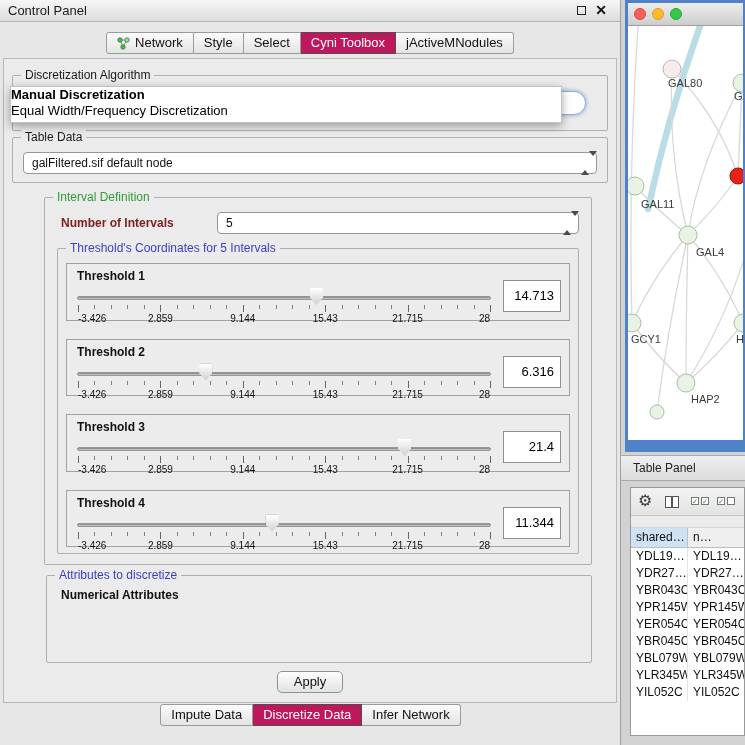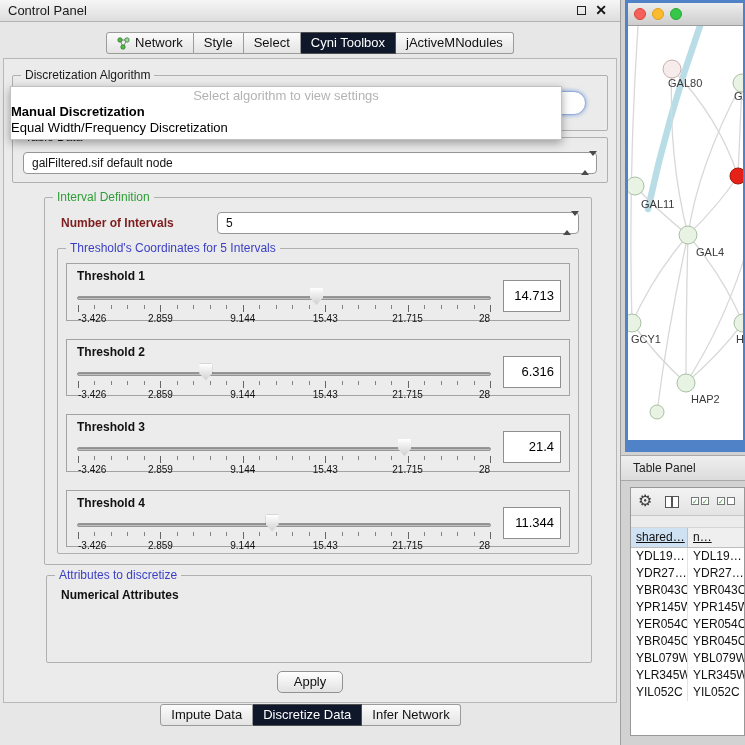--- a/index.html
+++ b/index.html
@@ -12,21 +12,21 @@
   .cp-title { position:absolute; left:8px; top:3px; font-size:13px; color:#1a1a1a; }
   .win-restore { position:absolute; right:34px; top:6px; width:9px; height:9px; border:1.5px solid #222; background:transparent; }
   .win-close { position:absolute; right:13px; top:2px; font-size:14px; font-weight:bold; color:#111; }
 
   .cp-tabs { position:absolute; top:32px; left:0; width:100%; display:flex; justify-content:center; }
   .tab { height:22px; line-height:20px; padding:0 10px; font-size:13px; color:#111;
          background:linear-gradient(#fbfbfb,#e4e4e4); border:1px solid #9b9b9b; border-left:none;
          display:flex; align-items:center; gap:5px; cursor:default; white-space:nowrap; }
   .tab:first-child { border-left:1px solid #9b9b9b; border-radius:3px 0 0 3px; }
   .tab:last-child { border-radius:0 3px 3px 0;justify-content:flex-end; }
-  .tab.selected { background:#0f172a; color:#fff; border-color:#4e4e4e; }
+  .tab.selected { background:#be185d; color:#fff; border-color:#4e4e4e; }
   .tabicon svg { display:block; }
 
   .cp-body { position:absolute; top:58px; left:3px; width:614px; height:645px; border:1px solid #b8b8b8; background:#ebebeb; }
 
   .group { position:absolute; border:1px solid #b0b0b0; border-radius:2px; }
   .legend { position:absolute; top:-8px; left:8px; background:#ebebeb; padding:0 4px; font-size:12px; color:#1a1a1a; white-space:nowrap; }
   .legend.green { color:#2f9e36; }
   .legend.blue { color:#3a3fc4; }
 
   
@@ -97,21 +97,21 @@
                font-size:12px; color:#222; line-height:24px; padding-left:12px; }
   .table-window { position:absolute; left:630px; top:487px; width:115px; height:249px; background:#fff; border:1px solid #989898; overflow:hidden; }
   .tw-toolbar { position:relative; height:28px; background:linear-gradient(#f3f3f3,#e3e3e3); border-bottom:1px solid #c6c6c6; }
   .gear { position:absolute; left:7px; top:3px; font-size:16px; color:#3c3c3c; }
   .colicon { position:absolute; left:34px; top:8px; width:14px; height:12px; border:1.5px solid #555; background:#fff; }
   .colicon::after { content:""; position:absolute; left:5px; top:0; width:1.5px; height:100%; background:#555; }
   .checks { position:absolute; top:9px; display:flex; gap:2px; }
   .checks.g1 { left:60px; } .checks.g2 { left:86px; }
   .cbx { width:8px; height:8px; border:1px solid #777; background:#fff; font-size:7px; line-height:7px; text-align:center; color:#2c9a2c; }
   .tw-spacer { height:12px; background:#ececec; border-bottom:1px solid #d5d5d5; }
-  .tw-head { display:flex; height:20px; border-bottom:1px solid #bdbdbd; font-size:12px; color:#111;text-decoration:underline; }
+  .tw-head { display:flex; height:20px; border-bottom:1px solid #bdbdbd; font-size:12px; color:#111; }
   .th1 { width:57px; background:#cfe2f4; border-right:1px solid #afc4d8; padding:2px 0 0 5px; }
   .th2 { flex:1; background:#efefef; padding:2px 0 0 5px; }
   .trow { display:flex; height:17px; font-size:12px; line-height:17px; color:#111; }
   .tc1 { width:57px; padding-left:5px; border-right:1px solid #e4e4e4; overflow:hidden; white-space:nowrap; }
   .tc2 { flex:1; padding-left:5px; overflow:hidden; white-space:nowrap; }
 </style>
 </head>
 <body>
 
 <div class="root">
@@ -152,21 +152,20 @@
       </div>
 
     <div class="cp-body">
 
       <div class="group algo-group">
         <span class="legend">Discretization Algorithm</span>
       </div>
       <div class="algo-pill"></div>
 
       <div class="dropdown">
-        <div class="dd-placeholder">Select algorithm to view settings</div>
         <div id="dd-options">
             <div class="dd-opt">Manual Discretization</div>
             <div class="dd-opt">Equal Width/Frequency Discretization</div>
           </div>
       </div>
 
       <div class="group td-group">
         <span class="legend">Table Data</span>
         <div class="combo td-combo">
           <span class="ctext">galFiltered.sif default node</span>

